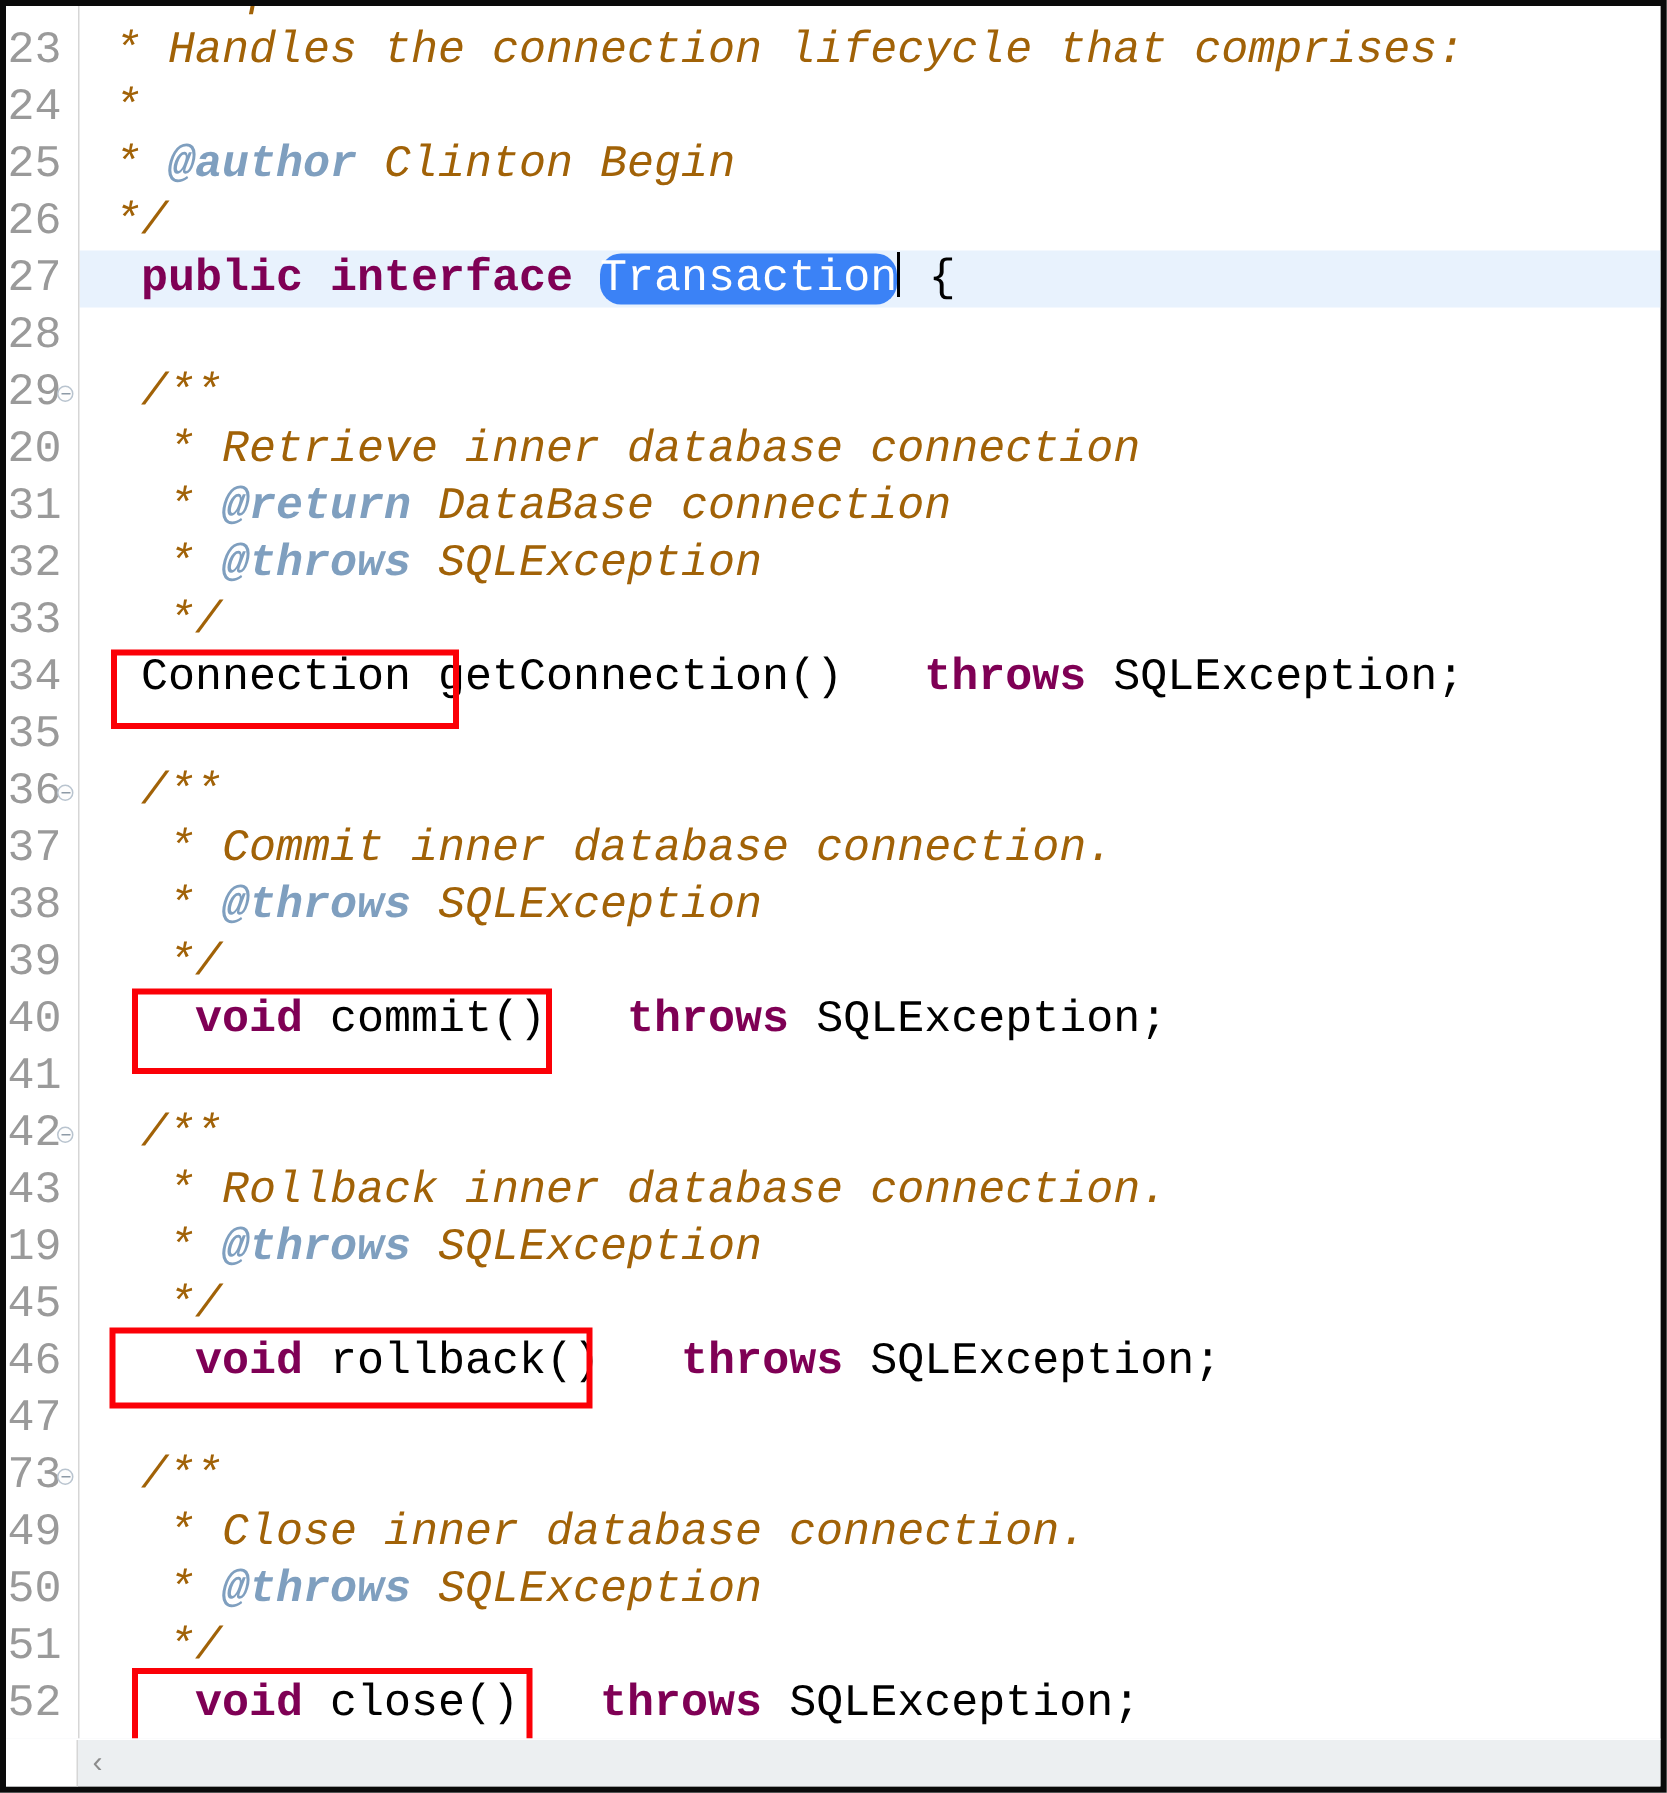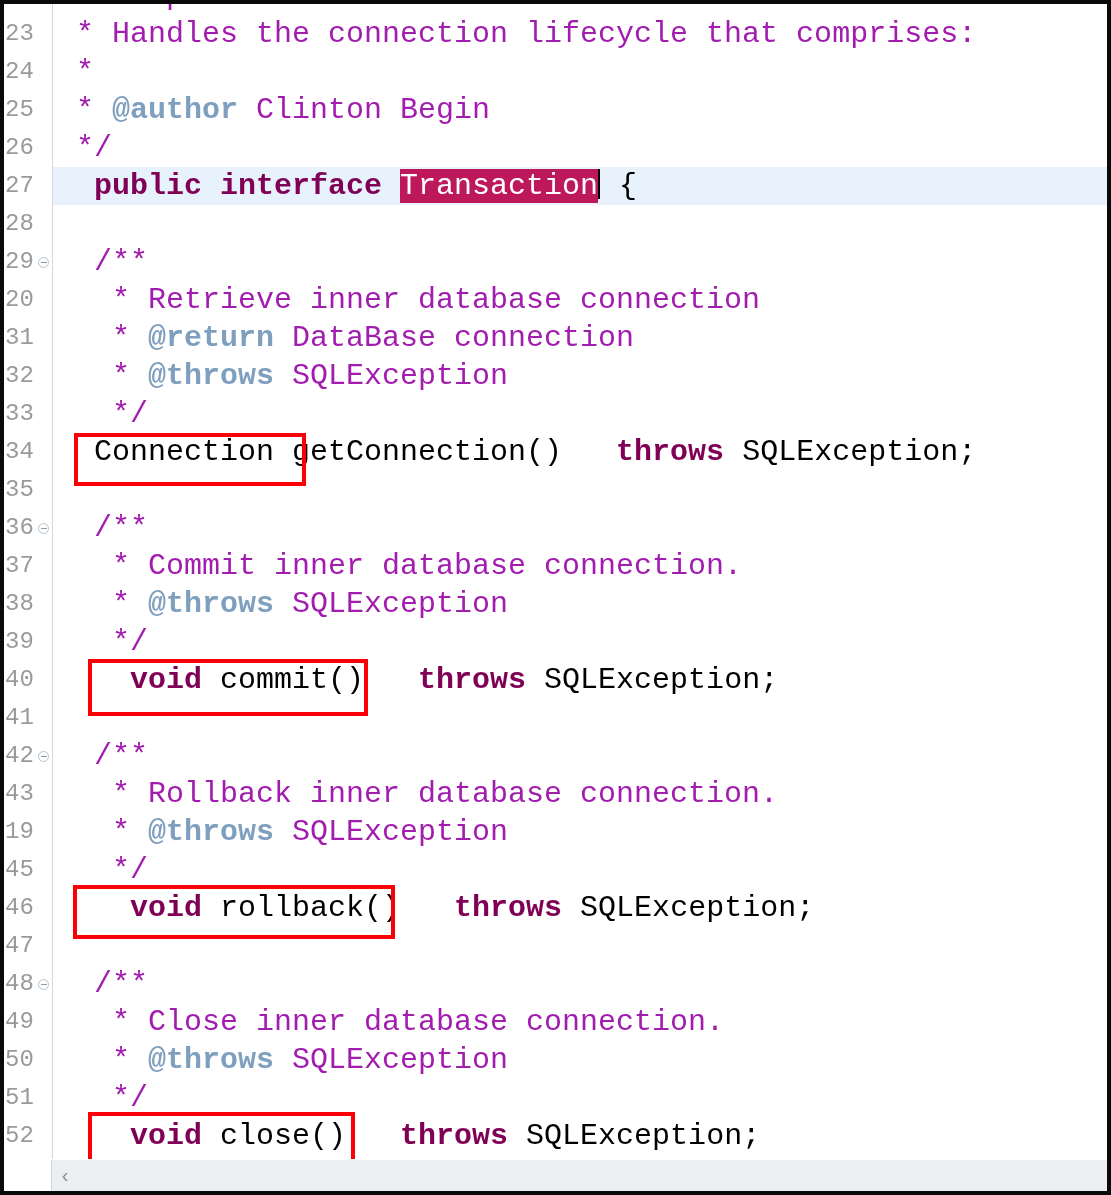--- a/index.html
+++ b/index.html
@@ -46,21 +46,21 @@
   #gutter-inner {
     position: absolute;
     left: 0;
     top: -27px;
     width: 48px;
   }
   .gut-row {
     height: 38px;
     line-height: 38px;
     position: relative;
-    font-size: 24px;
+    font-size: 30px;
     color: #9a9a9a;
     font-family: "Liberation Mono", "DejaVu Sans Mono", monospace;
     letter-spacing: 0px;
     white-space: nowrap;
   }
   .gut-num {
     position: absolute;
     left: 1px;
     top: 0;
   }
@@ -99,24 +99,24 @@
     padding-left: 6px;
     white-space: pre;
     color: #000000;
   }
   .line.current {
     background: #e8f2fd;
   }
 
   
   .kw       { color: #7f0055; font-weight: bold; margin-left: 36px; }
-  .doc      { color: #a21caf; }
-  .doctag   { color: #7f9fbf; font-weight: bold; }
+  .doc      { color: #a16207; font-style: italic; }
+  .doctag   { color: #7f9fbf; font-weight: bold; font-style: italic; }
   .plain    { color: #000000; }
-  .sel      { background: #be185d; color: #ffffff; }
+  .sel      { background: #3b82f6; color: #ffffff; border-radius: 14px; }
   .caret {
     display: inline-block;
     width: 2px;
     height: 30px;
     vertical-align: -5px;
     background: #000000;
     margin: 0 1px 0 0;
   }
 
   
@@ -256,21 +256,21 @@
           <div class="gut-row">
             <span class="gut-num">45</span>
           </div>
           <div class="gut-row">
             <span class="gut-num">46</span>
           </div>
           <div class="gut-row">
             <span class="gut-num">47</span>
           </div>
           <div class="gut-row">
-            <span class="gut-num">48</span>
+            <span class="gut-num">73</span>
             <span class="fold"></span>
           </div>
           <div class="gut-row">
             <span class="gut-num">49</span>
           </div>
           <div class="gut-row">
             <span class="gut-num">50</span>
           </div>
           <div class="gut-row">
             <span class="gut-num">51</span>

